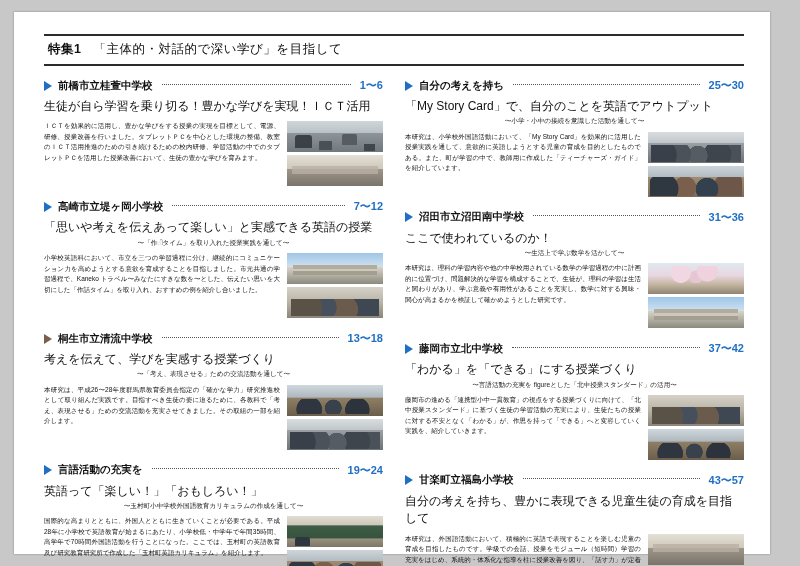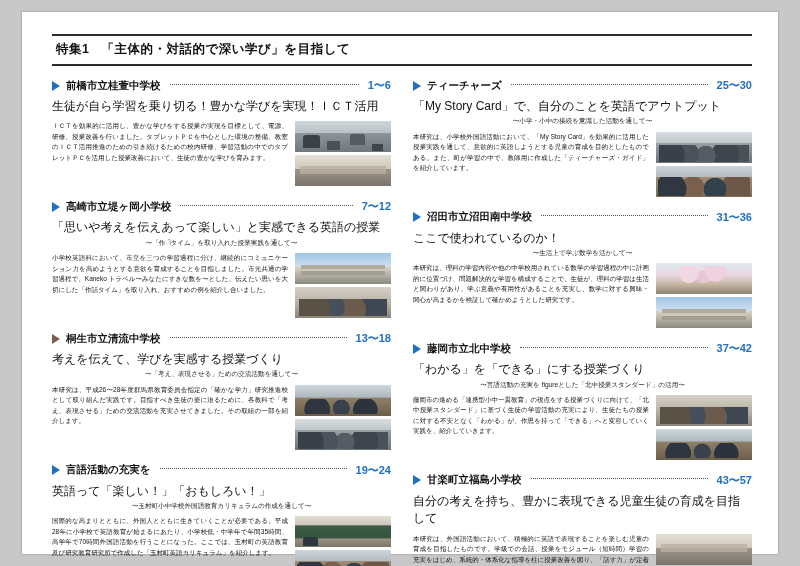--- a/index.html
+++ b/index.html
@@ -5,21 +5,21 @@
   * { box-sizing: border-box; }
   html, body { margin:0; padding:0; }
   body {
     width: 800px; height: 566px;
     background: #c8c8c8;
     font-family: "Liberation Sans", sans-serif;
     overflow: hidden;
   }
   .page {
     position: absolute;
-    left: 22px; top: 12px;
+    left: 14px; top: 12px;
     width: 756px; height: 542px;
     background: #ffffff;
     box-shadow: 0 0 2px rgba(0,0,0,.35);
   }
   .page-inner {
     position: absolute;
     left: 30px; top: 22px; right: 26px; bottom: 18px;
   }
   
   .header {
@@ -31,21 +31,21 @@
     gap: 12px;
   }
   .header .tokushu {
     font-size: 12.5px;
     font-weight: bold;
     color: #111;
     letter-spacing: .5px;
   }
   .header .htitle {
     font-size: 12.5px;
-    font-weight: bold;
+    font-weight: normal;
     color: #111;
     letter-spacing: .5px;
   }
   
   .columns {
     margin-top: 12px;
     display: flex;
     gap: 22px;
   }
   .col { width: 339px; }
@@ -307,21 +307,21 @@
           </div>
         </div>
 
       </div>
 
       <div class="col">
 
         <div class="entry">
           <div class="entry-head">
             <span class="tri"></span>
-            <span class="school">ティーチャーズ</span>
+            <span class="school">自分の考えを持ち</span>
             <span class="dots"></span>
             <span class="pages">25〜30</span>
           </div>
           <div class="lead">「My Story Card」で、自分のことを英語でアウトプット</div>
           <div class="sub">〜小学・小中の接続を意識した活動を通して〜</div>
           <div class="body-row">
             <div class="body-text">本研究は、小学校外国語活動において、「My Story Card」を効果的に活用した授業実践を通して、意欲的に英語しようとする児童の育成を目的としたものである。また、町が学習の中で、教師用に作成した「ティーチャーズ・ガイド」を紹介しています。</div>
             <div class="photos">
               <div class="ph ph-lesson"></div>
               <div class="ph ph-kids"></div>

